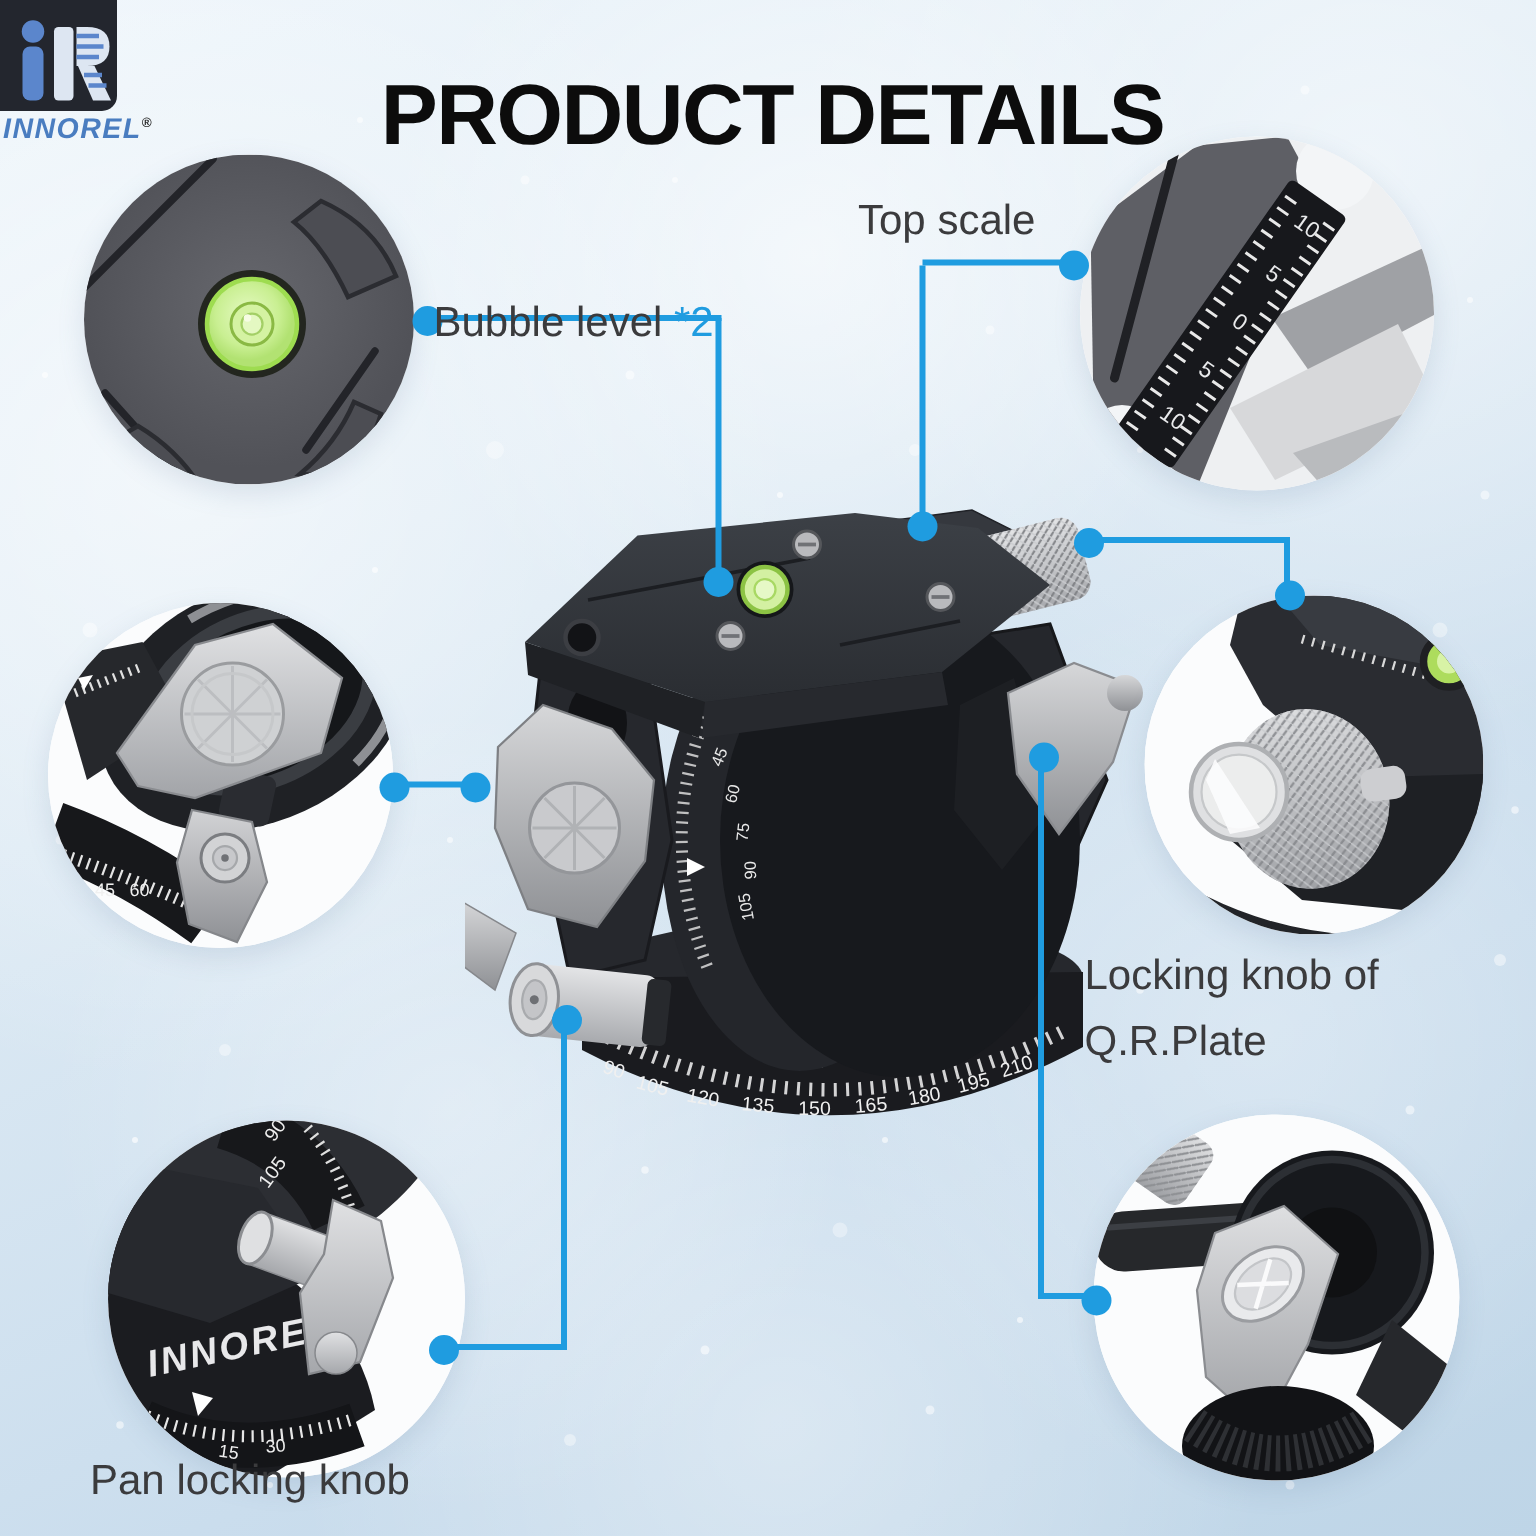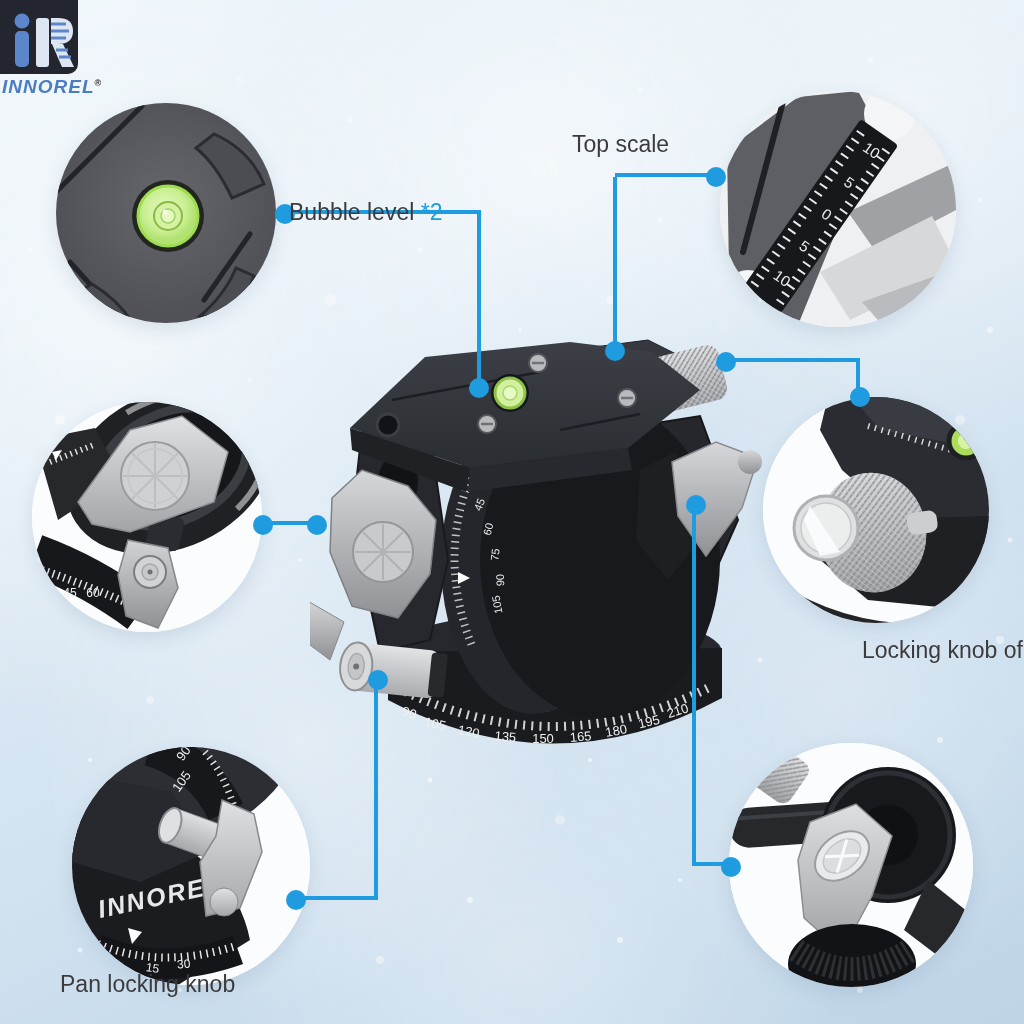--- a/index.html
+++ b/index.html
@@ -22,23 +22,23 @@
   .logo-text sup{font-size:9px;color:#2b2b2b;font-style:normal;}
   .title{position:absolute;left:235px;top:6px;width:560px;text-align:center;
          font-size:57px;font-weight:bold;color:#0c0c0c;letter-spacing:-1px;z-index:5;}
   .circ{position:absolute;border-radius:50%;overflow:hidden;z-index:2;
         box-shadow:0 6px 18px rgba(100,130,160,.18);background:#fbfcfd;}
   .circ svg{display:block;}
   .hline,.vline{position:absolute;background:#1f9ce0;z-index:3;}
   .hline{height:4px;}
   .vline{width:4px;}
   .dot{position:absolute;width:20px;height:20px;border-radius:50%;background:#1f9ce0;z-index:4;}
-  .lbl{position:absolute;font-size:23px;color:#3b3b3d;z-index:5;white-space:nowrap;}
+  .lbl{position:absolute;font-size:28px;color:#3b3b3d;z-index:5;white-space:nowrap;}
   .lbl .blue{color:#1f9ce0;}
-  .lbl-center{text-align:right;white-space:normal;line-height:44px;}
+  .lbl-center{text-align:left;white-space:normal;line-height:44px;}
   .main-product{position:absolute;left:310px;top:325px;z-index:1;}
 </style>
 </head>
 <body>
 
 <div class="stage">
 
   <svg class="sparkles" width="1024" height="1024" aria-hidden="true">
     <g fill="#ffffff">
       <circle cx="60" cy="420" r="5" opacity=".45"></circle>
@@ -92,20 +92,21 @@
         <rect x="36" y="18" width="13" height="49" rx="3" fill="#dde6f2"></rect>
         <path d="M51,18 L58,18 Q73,18 73,31 Q73,44 58,44 L51,44 Z" fill="#dde6f2"></path>
         <path d="M51,24 L66,24 M51,31 L69,31 M51,38 L66,38" stroke="#5b86cc" stroke-width="3"></path>
         <polygon points="52,44 63,44 74,67 62,67" fill="#dde6f2"></polygon>
         <path d="M56,50 L68,50 M59,57 L71,57" stroke="#5b86cc" stroke-width="3"></path>
       </svg>
     </div>
     <div class="logo-text"><span>INNOREL</span><sup>®</sup></div>
   </div>
 
+  <h1 class="title">PRODUCT DETAILS</h1>
 
   <div class="circ" style="left:56px;top:103px;width:220px;height:220px;">
     <svg width="220" height="220" viewBox="56 103 220 220">
       <defs>
         <radialGradient id="plate" cx="50%" cy="45%">
             <stop offset="0%" stop-color="#66676d"></stop>
             <stop offset="100%" stop-color="#515258"></stop>
           </radialGradient>
         <radialGradient id="vial" cx="45%" cy="40%">
             <stop offset="0%" stop-color="#e6fac4"></stop>
@@ -457,16 +458,17 @@
   <div class="hline" style="left:694px;top:862px;width:37px;"></div>
   <div class="dot" style="left:721px;top:857px;"></div>
 
   <div class="lbl" style="left:289px;top:166px;margin-top:33px;">
     <span>Bubble level</span>
     <span class="blue">*2</span>
   </div>
   <div class="lbl" style="left:572px;top:131px;">Top scale</div>
   <div class="lbl lbl-center" style="left:723px;top:628px;width:300px;">
     <div>Locking knob of</div>
+    <div>Q.R.Plate</div>
   </div>
   <div class="lbl" style="left:60px;top:971px;">Pan locking knob</div>
 
 </div>
 
 </body></html>

